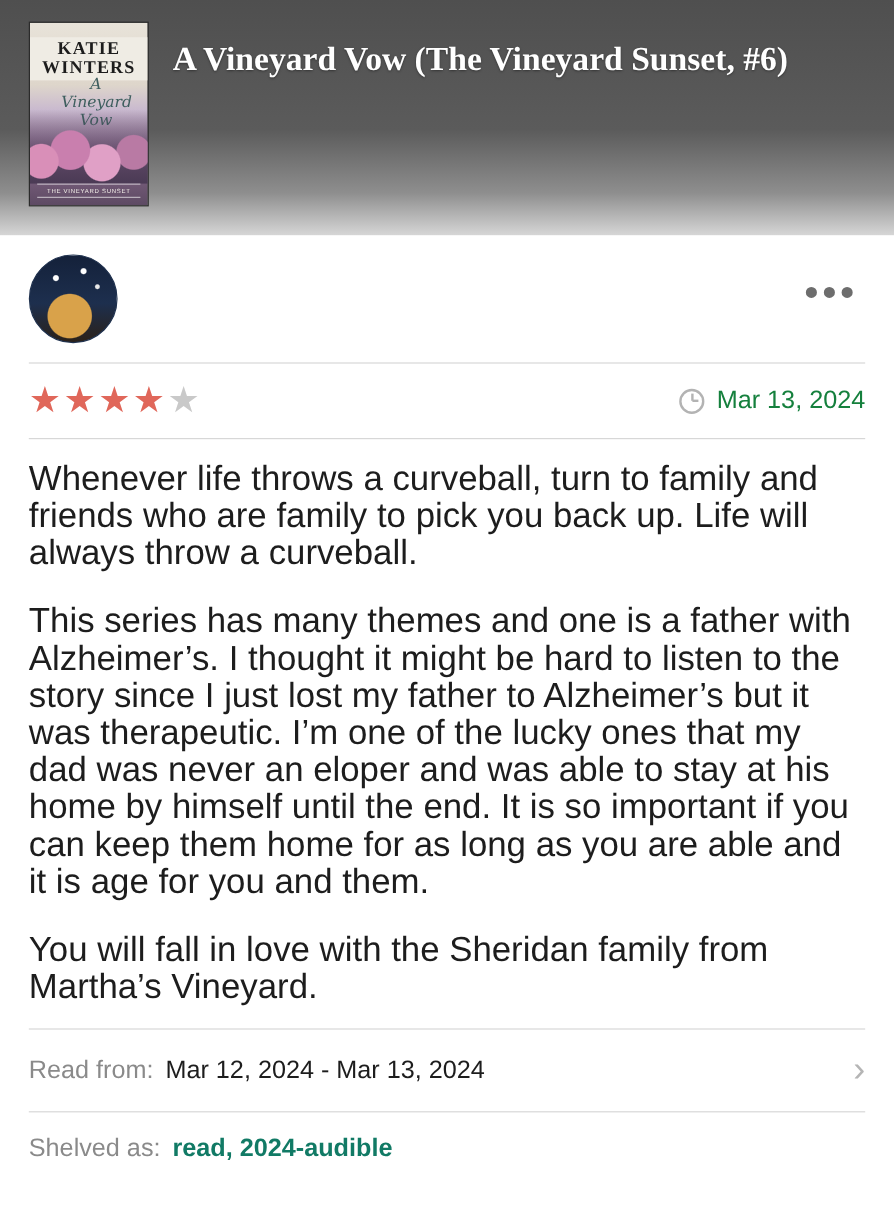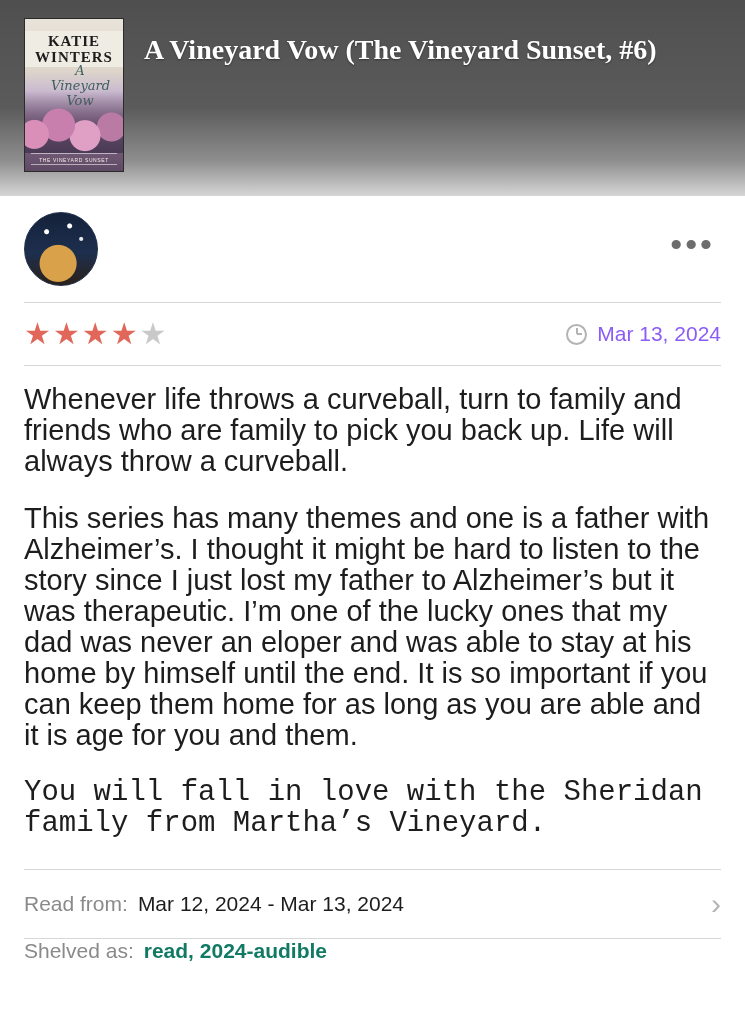--- a/index.html
+++ b/index.html
@@ -145,21 +145,21 @@
     align-items: center;
     height: 62px;
   }
   .stars { font-size: 30px; letter-spacing: 2px; line-height: 30px; }
   .star-on { color: #e0675a; }
   .star-off { color: #c9c9c9; }
   .date-wrap {
     margin-left: auto;
     display: flex;
     align-items: center;
-    color: #8b5cf6;
+    color: #15803d;
     font-size: 21px;
   }
   .clock-icon {
     width: 21px; height: 21px;
     border: 2px solid #b3b3b3;
     border-radius: 50%;
     position: relative;
     margin-right: 10px;
   }
   .clock-icon::before, .clock-icon::after {
@@ -171,40 +171,40 @@
   .clock-icon::before { width: 2px; height: 6px; margin-left: -1px; margin-top: -6px; }
   .clock-icon::after { width: 5px; height: 2px; margin-top: -1px; }
 
   .review-body {
     padding: 18px 0 14px 0;
     font-size: 29px;
     line-height: 31px;
     color: #1d1d1d;
   }
   .review-body p { margin: 0 0 26px 0; }
-  .review-body p:last-child { margin-bottom: 16px; font-family: Liberation Mono, monospace; }
+  .review-body p:last-child { margin-bottom: 4px; }
 
   .read-row {
     display: flex;
     align-items: center;
     height: 68px;
     font-size: 21px;
   }
   .read-label { color: #8a8a8a; margin-right: 10px; }
   .read-value { color: #1d1d1d; }
   .chevron {
     margin-left: auto;
     color: #b5b5b5;
     font-size: 30px;
     line-height: 30px;
   }
 
   .shelf-row {
     display: flex;
-    align-items: flex-start;
+    align-items: center;
     height: 60px;
     font-size: 21px;
   }
   .shelf-label { color: #8a8a8a; margin-right: 10px; }
   .shelf-links a {
     color: #117a65;
     font-weight: bold;
     text-decoration: none;
   }
   .shelf-sep { color: #117a65; font-weight: bold; }

